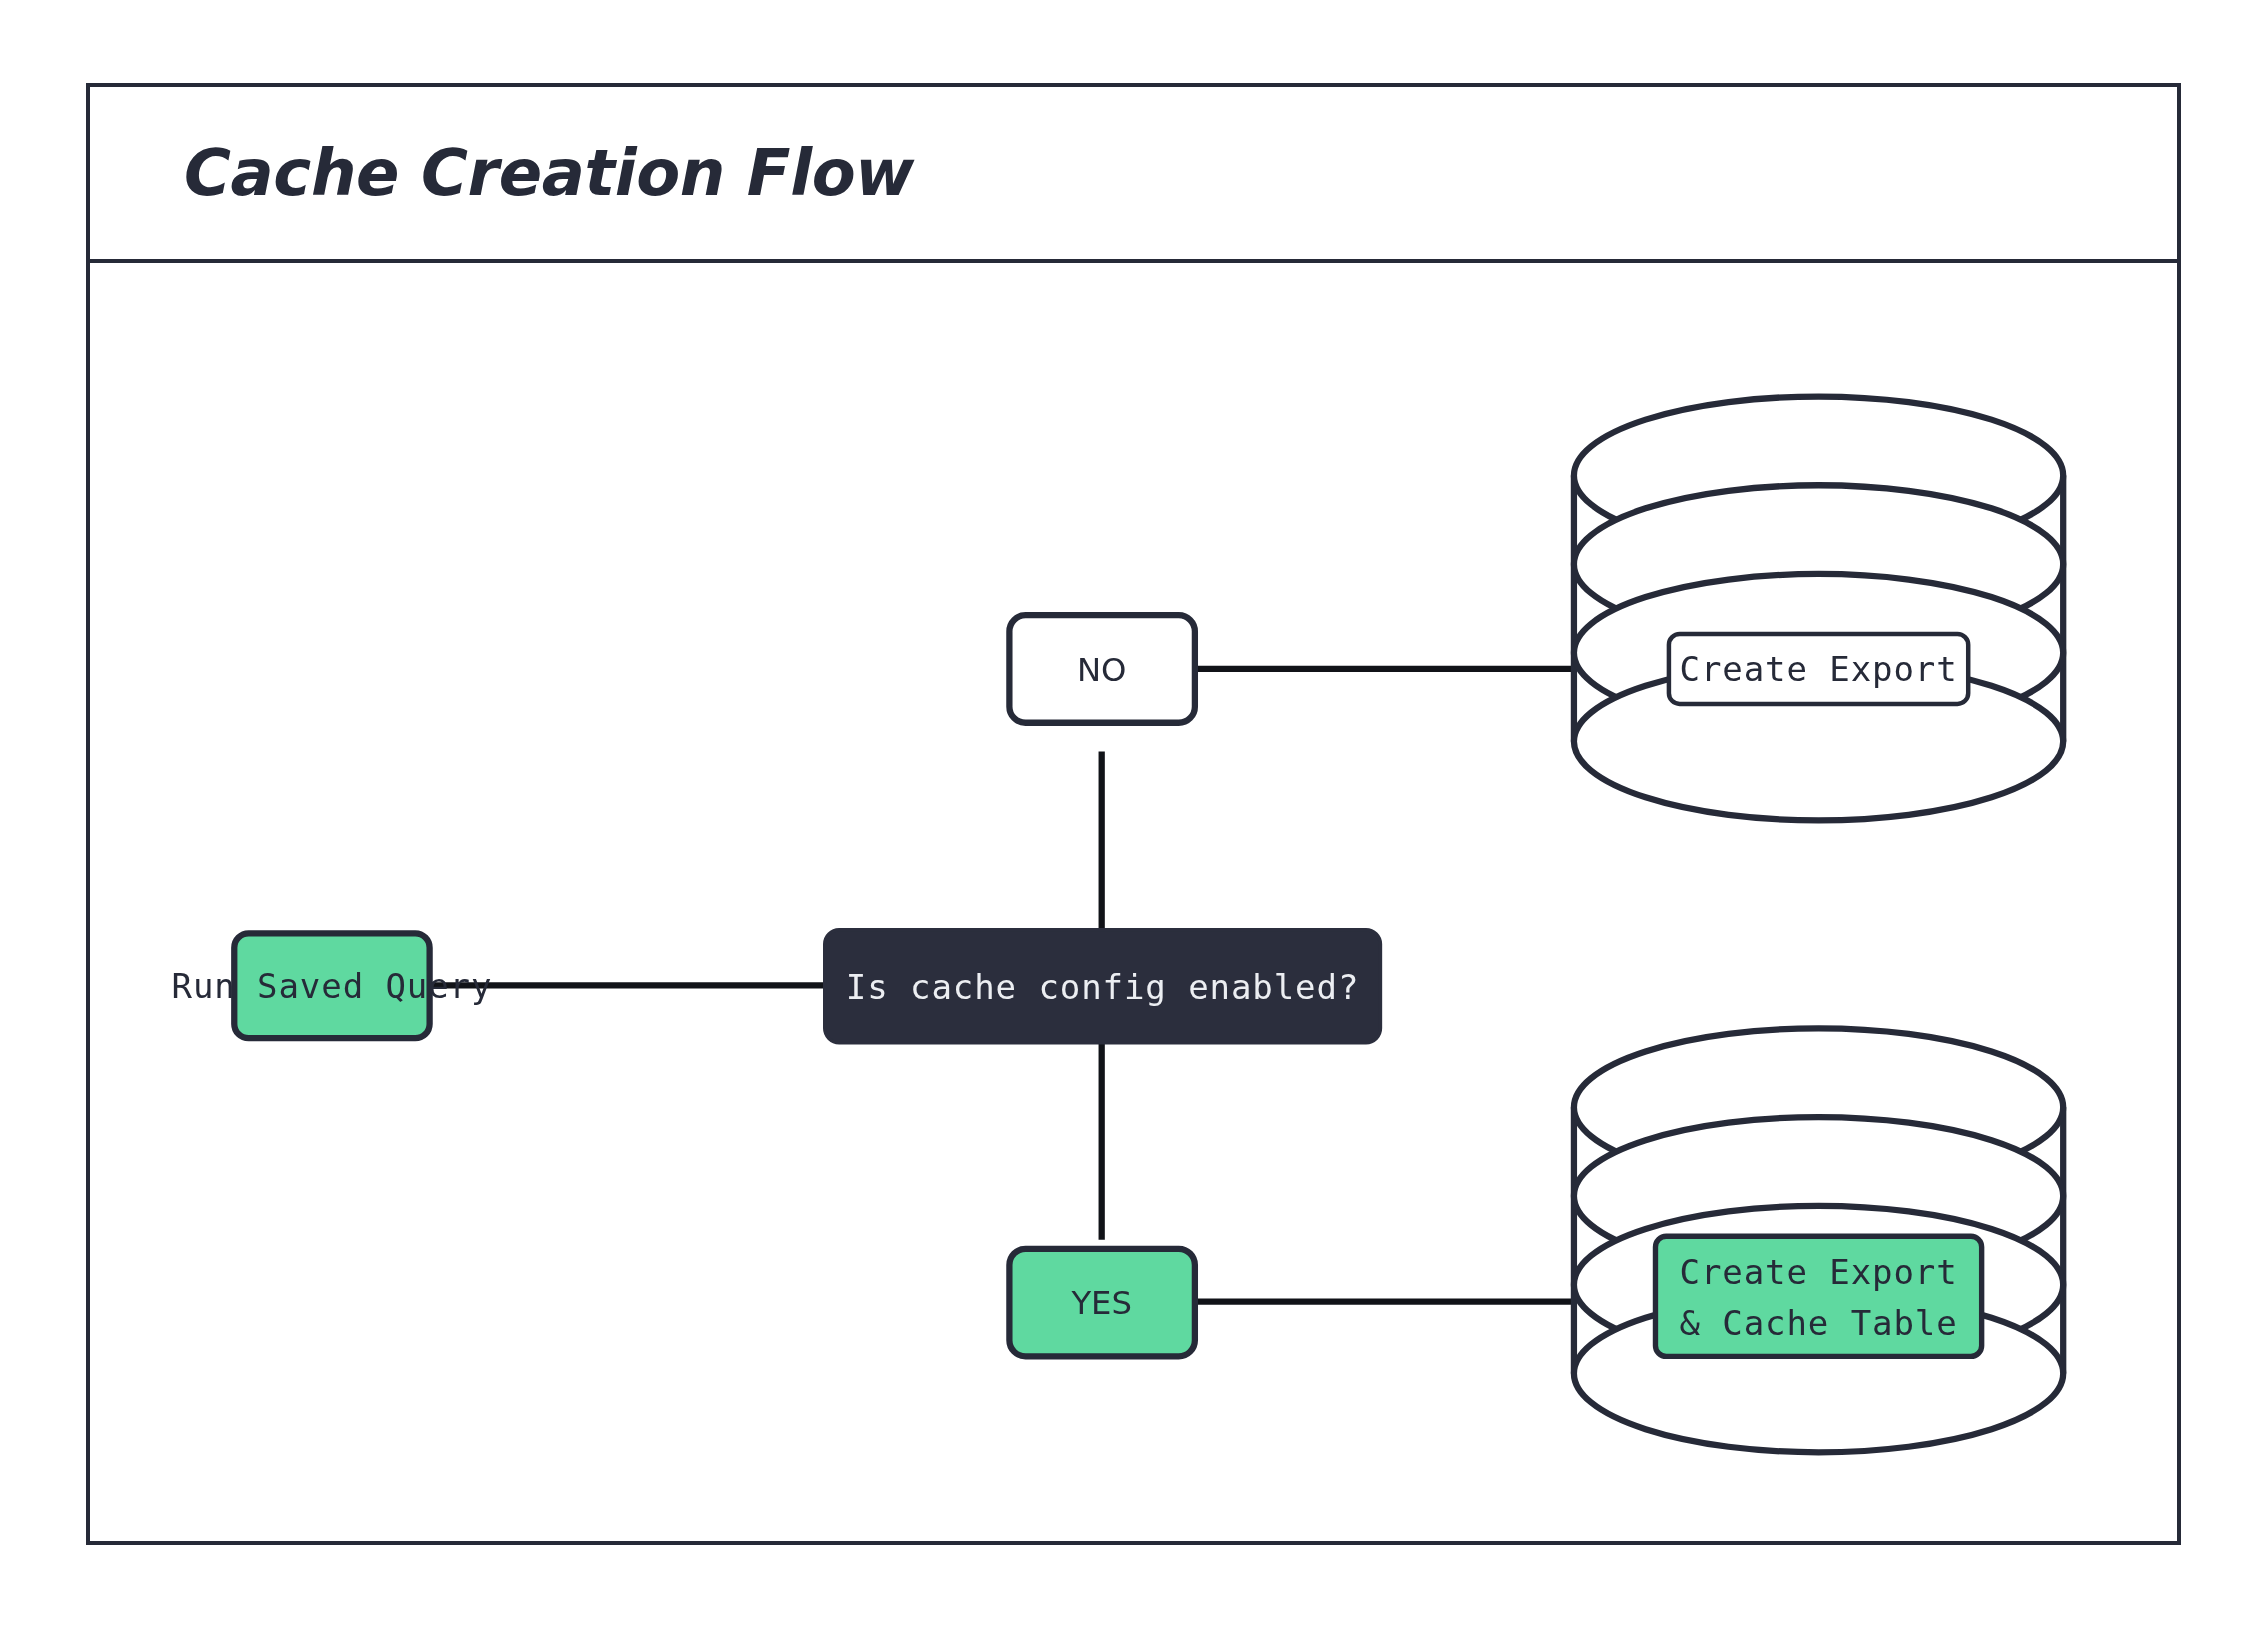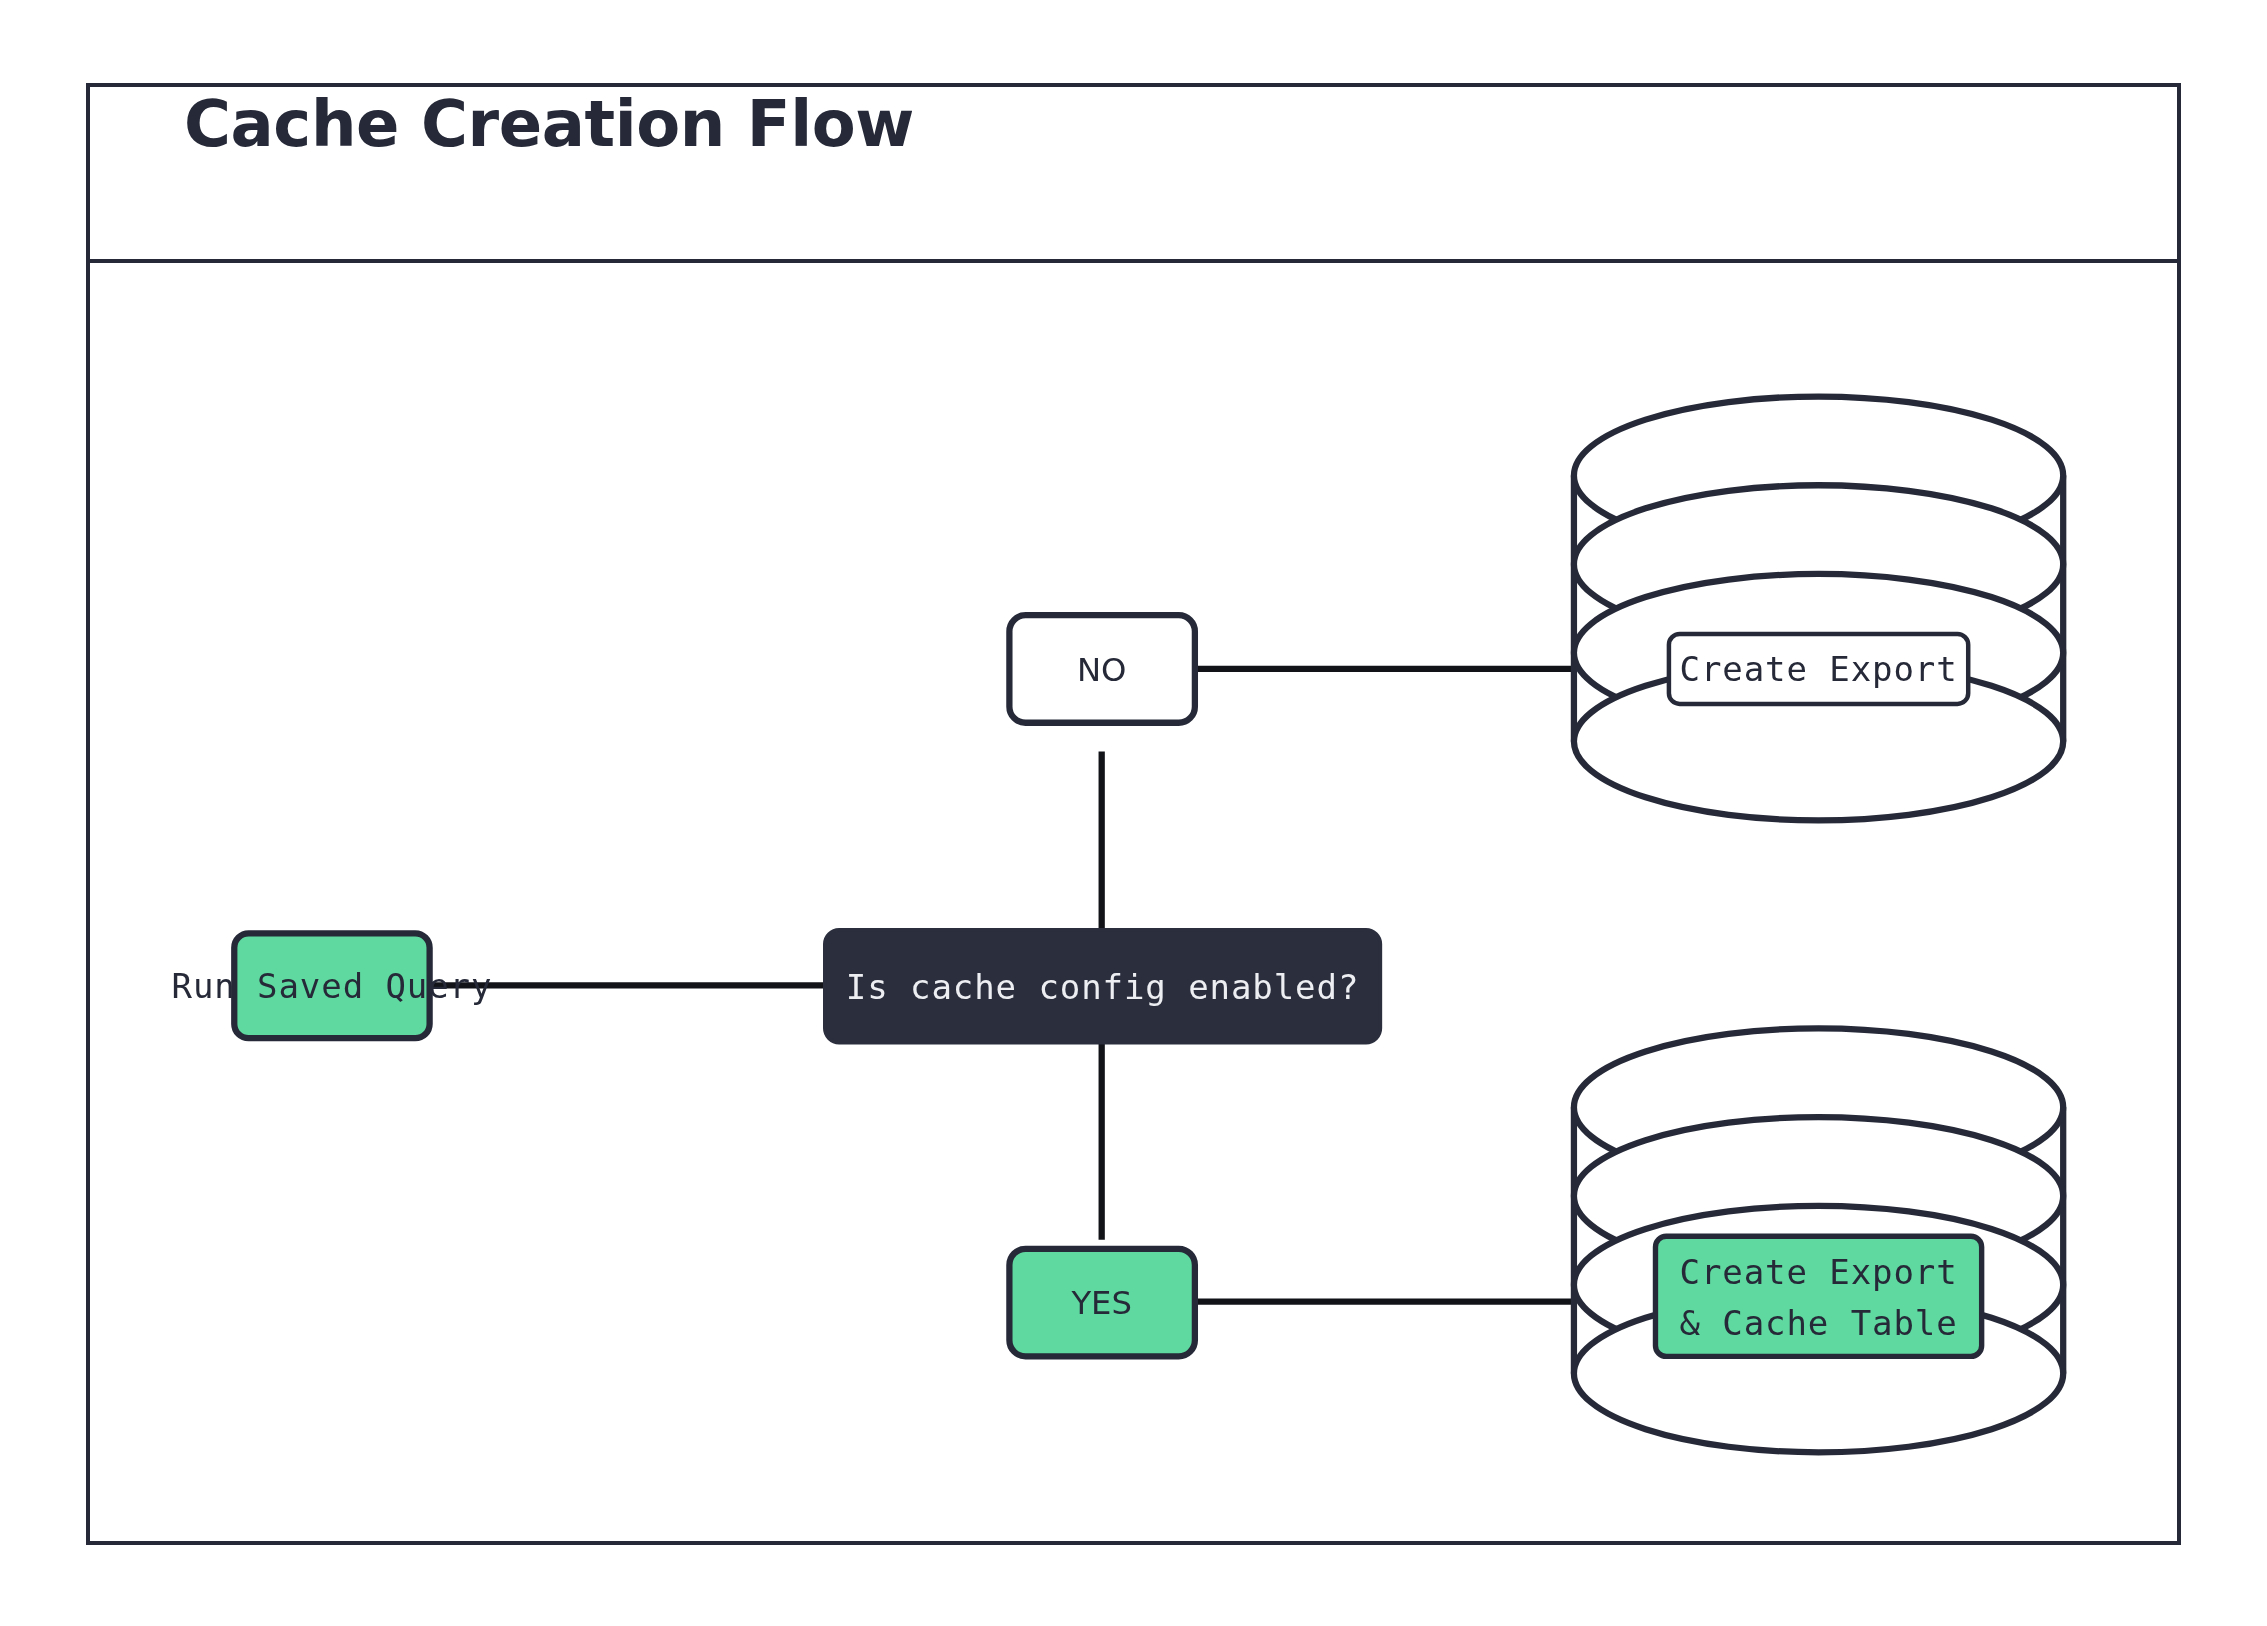--- a/index.html
+++ b/index.html
@@ -31,20 +31,22 @@
   }
   .title-bar {
     position: absolute;
     left: 0;
     top: 0;
     width: 100%;
     height: 176px;
     border-bottom: 4.5px solid #262a38;
     box-sizing: border-box;
     display: flex;
+    align-items: center;
+    font-style: italic;
   }
   .title-text {
     font-family: "DejaVu Sans", sans-serif;
     font-weight: bold;
     font-size: 64px;
     color: #262a38;
     letter-spacing: -0.4px;
     margin-left: 94px;
     white-space: nowrap;
   }

